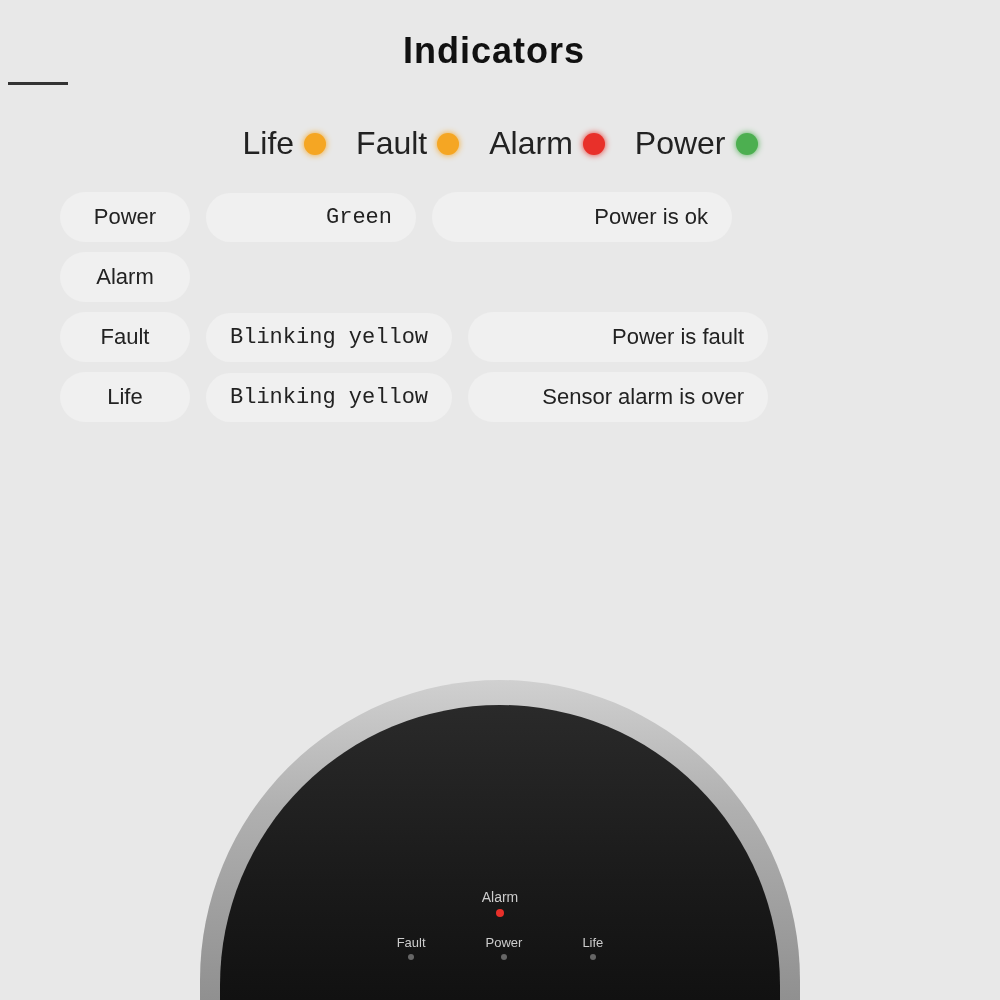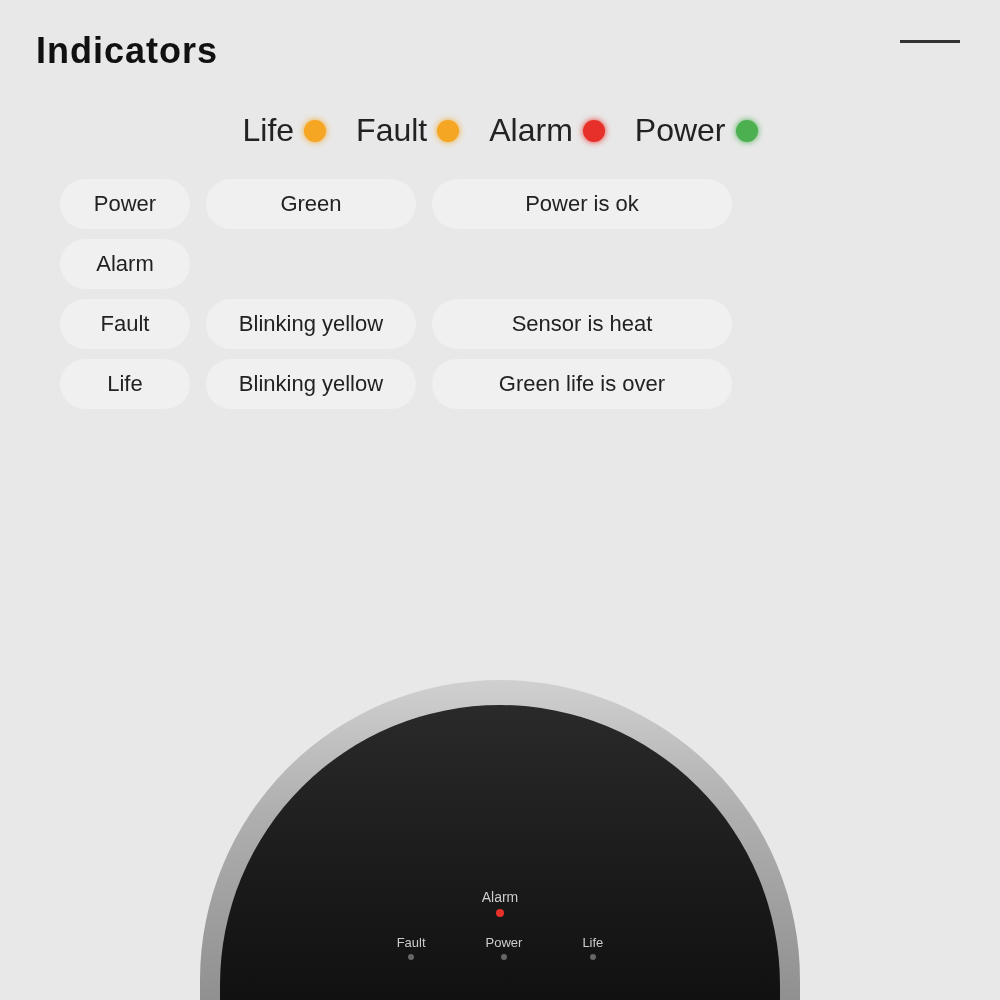--- a/index.html
+++ b/index.html
@@ -15,24 +15,25 @@
 
     .page-container {
       width: 1000px;
       height: 1000px;
       background: #e8e8e8;
       position: relative;
     }
 
     
     .header {
-      padding: 30px 20px 10px 36px;
+      padding: 30px 20px 10px 8px;
       display: flex;
       align-items: center;
       justify-content: space-between;
+      flex-direction: column;
     }
 
     .title {
       font-size: 36px;
       font-weight: 900;
       color: #111;
       letter-spacing: 1px;
     }
 
     .header-line {
@@ -96,26 +97,27 @@
       white-space: nowrap;
     }
 
     .cell-col1 {
       min-width: 130px;
       text-align: center;
     }
 
     .cell-col2 {
       min-width: 210px;
-      text-align: center;
+      text-align: right;
+      font-family: Liberation Mono, monospace;
     }
 
     .cell-col3 {
       min-width: 300px;
-      text-align: center;
+      text-align: right;
     }
 
     
     .device-section {
       position: absolute;
       bottom: 0;
       left: 50%;
       transform: translateX(-50%);
       width: 700px;
       height: 370px;
@@ -232,27 +234,27 @@
       <div class="cell cell-col3">Power is ok</div>
     </div>
 
     <div class="table-row">
       <div class="cell cell-col1">Alarm</div>
     </div>
 
     <div class="table-row">
       <div class="cell cell-col1">Fault</div>
       <div class="cell cell-col2">Blinking yellow</div>
-      <div class="cell cell-col3">Sensor is heat</div>
+      <div class="cell cell-col3">Power is fault</div>
     </div>
 
     <div class="table-row">
       <div class="cell cell-col1">Life</div>
       <div class="cell cell-col2">Blinking yellow</div>
-      <div class="cell cell-col3">Green life is over</div>
+      <div class="cell cell-col3">Sensor alarm is over</div>
     </div>
 
   </div>
 
   <div class="device-section">
     <div class="device-outer">
       <div class="device-inner">
 
         <div class="device-labels-top">
           <span class="device-label-alarm">Alarm</span>

